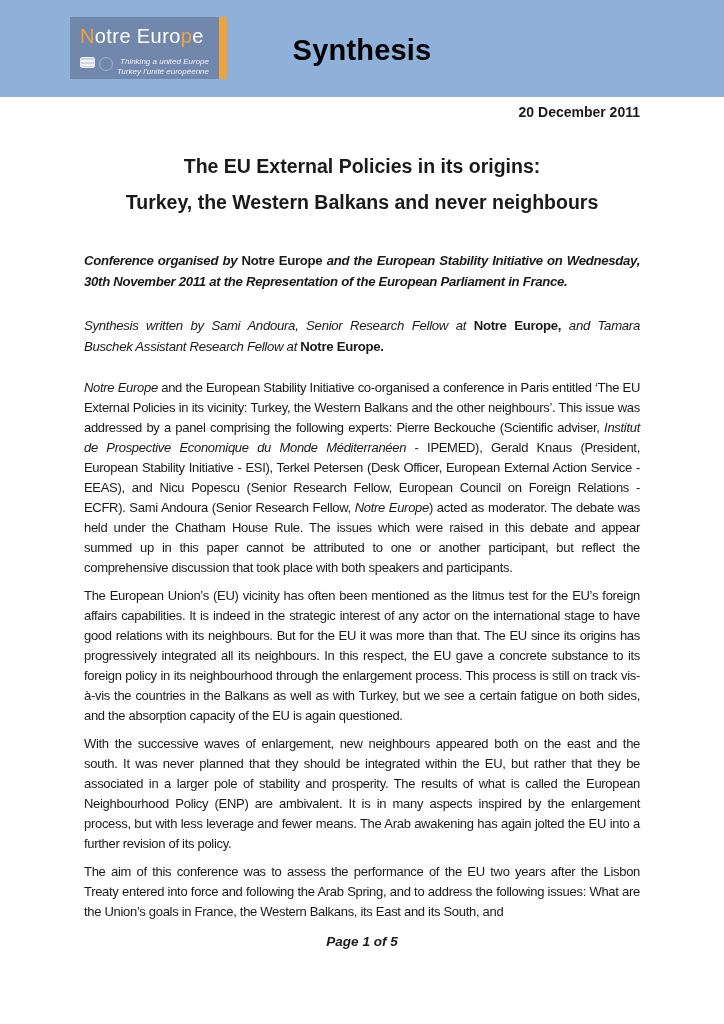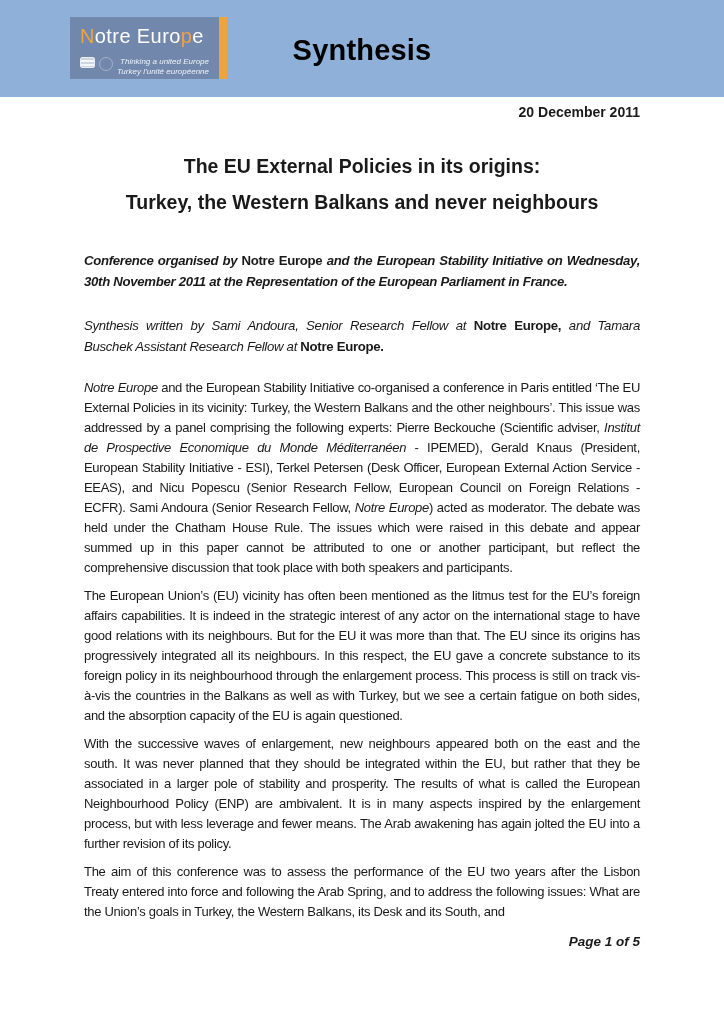--- a/index.html
+++ b/index.html
@@ -70,21 +70,21 @@
   .body-para{
     font-size:13px;line-height:20px;text-align:justify;
     letter-spacing:-0.3px;
   }
   .opening-paragraph{margin-top:21px;}
   .intro-heading{
     margin-top:30px;font-size:16.5px;font-weight:700;
   }
   .intro-para{margin-top:8px;}
   .page-footer{
-    margin-top:12px;text-align:right;
+    margin-top:12px;text-align:center;
     font-size:13.5px;font-weight:700;font-style:italic;
   }
   
   .seg-n{font-weight:400;font-style:normal;}
   .seg-i{font-weight:400;font-style:italic;margin-top:25px;}
   .seg-b{font-weight:700;font-style:normal;}
   .seg-bi{font-weight:700;font-style:italic;}
   .c-accent{color:var(--c-accent);}
   .c-white{color:#ffffff;}
 </style>
@@ -122,18 +122,18 @@
 
     <p class="note authors-note"><span class="seg-i">Synthesis written by Sami Andoura, Senior Research Fellow at </span><span class="seg-b">Notre Europe,</span><span class="seg-i"> and Tamara Buschek Assistant Research Fellow at </span><span class="seg-b">Notre Europe.</span></p>
 
     <p class="body-para opening-paragraph"><span class="seg-i">Notre Europe</span><span class="seg-n"> and the European Stability Initiative co-organised a conference in Paris entitled ‘The EU External Policies in its vicinity: Turkey, the Western Balkans and the other neighbours’. This issue was addressed by a panel comprising the following experts: Pierre Beckouche (Scientific adviser, </span><span class="seg-i">Institut de Prospective Economique du Monde Méditerranéen</span><span class="seg-n"> - IPEMED), Gerald Knaus (President, European Stability Initiative - ESI), Terkel Petersen (Desk Officer, European External Action Service - EEAS), and Nicu Popescu (Senior Research Fellow, European Council on Foreign Relations - ECFR). Sami Andoura (Senior Research Fellow, </span><span class="seg-i">Notre Europe</span><span class="seg-n">) acted as moderator. The debate was held under the Chatham House Rule. The issues which were raised in this debate and appear summed up in this paper cannot be attributed to one or another participant, but reflect the comprehensive discussion that took place with both speakers and participants.</span></p>
 
 
     <p class="body-para intro-para">The European Union’s (EU) vicinity has often been mentioned as the litmus test for the EU’s foreign affairs capabilities. It is indeed in the strategic interest of any actor on the international stage to have good relations with its neighbours. But for the EU it was more than that. The EU since its origins has progressively integrated all its neighbours. In this respect, the EU gave a concrete substance to its foreign policy in its neighbourhood through the enlargement process. This process is still on track vis-à-vis the countries in the Balkans as well as with Turkey, but we see a certain fatigue on both sides, and the absorption capacity of the EU is again questioned.</p>
 
     <p class="body-para intro-para">With the successive waves of enlargement, new neighbours appeared both on the east and the south. It was never planned that they should be integrated within the EU, but rather that they be associated in a larger pole of stability and prosperity. The results of what is called the European Neighbourhood Policy (ENP) are ambivalent. It is in many aspects inspired by the enlargement process, but with less leverage and fewer means. The Arab awakening has again jolted the EU into a further revision of its policy.</p>
 
-    <p class="body-para intro-para">The aim of this conference was to assess the performance of the EU two years after the Lisbon Treaty entered into force and following the Arab Spring, and to address the following issues: What are the Union’s goals in Turkey, the Western Balkans, its Desk and its South, and</p>
+    <p class="body-para intro-para">The aim of this conference was to assess the performance of the EU two years after the Lisbon Treaty entered into force and following the Arab Spring, and to address the following issues: What are the Union’s goals in France, the Western Balkans, its East and its South, and</p>
 
     <div class="page-footer">Page 1 of 5</div>
 
   </div>
 </div>
 
 </body></html>

